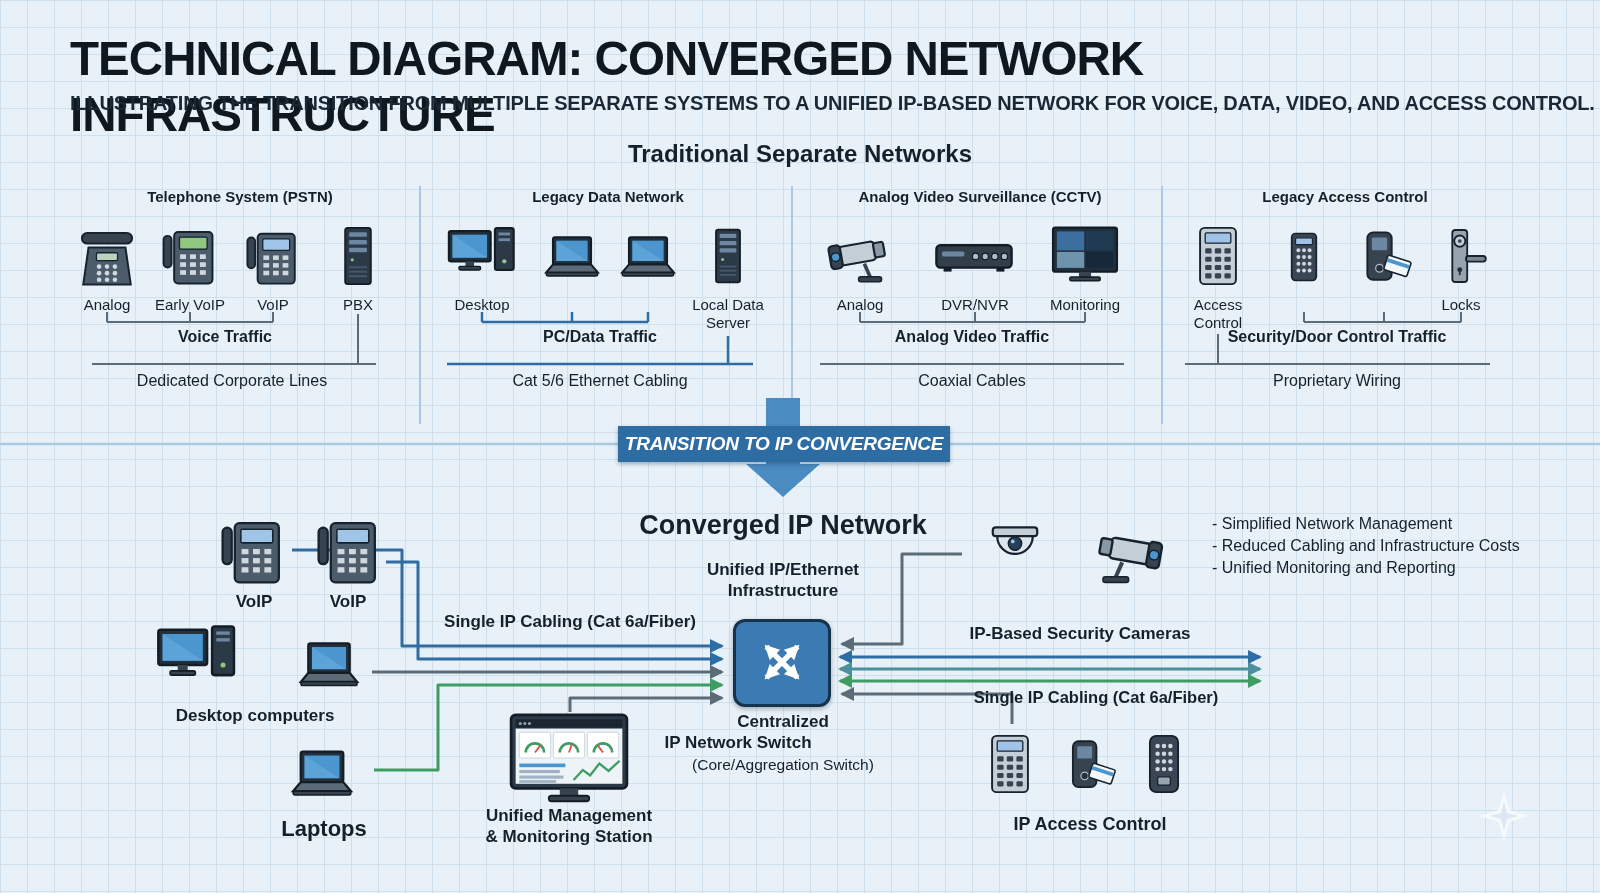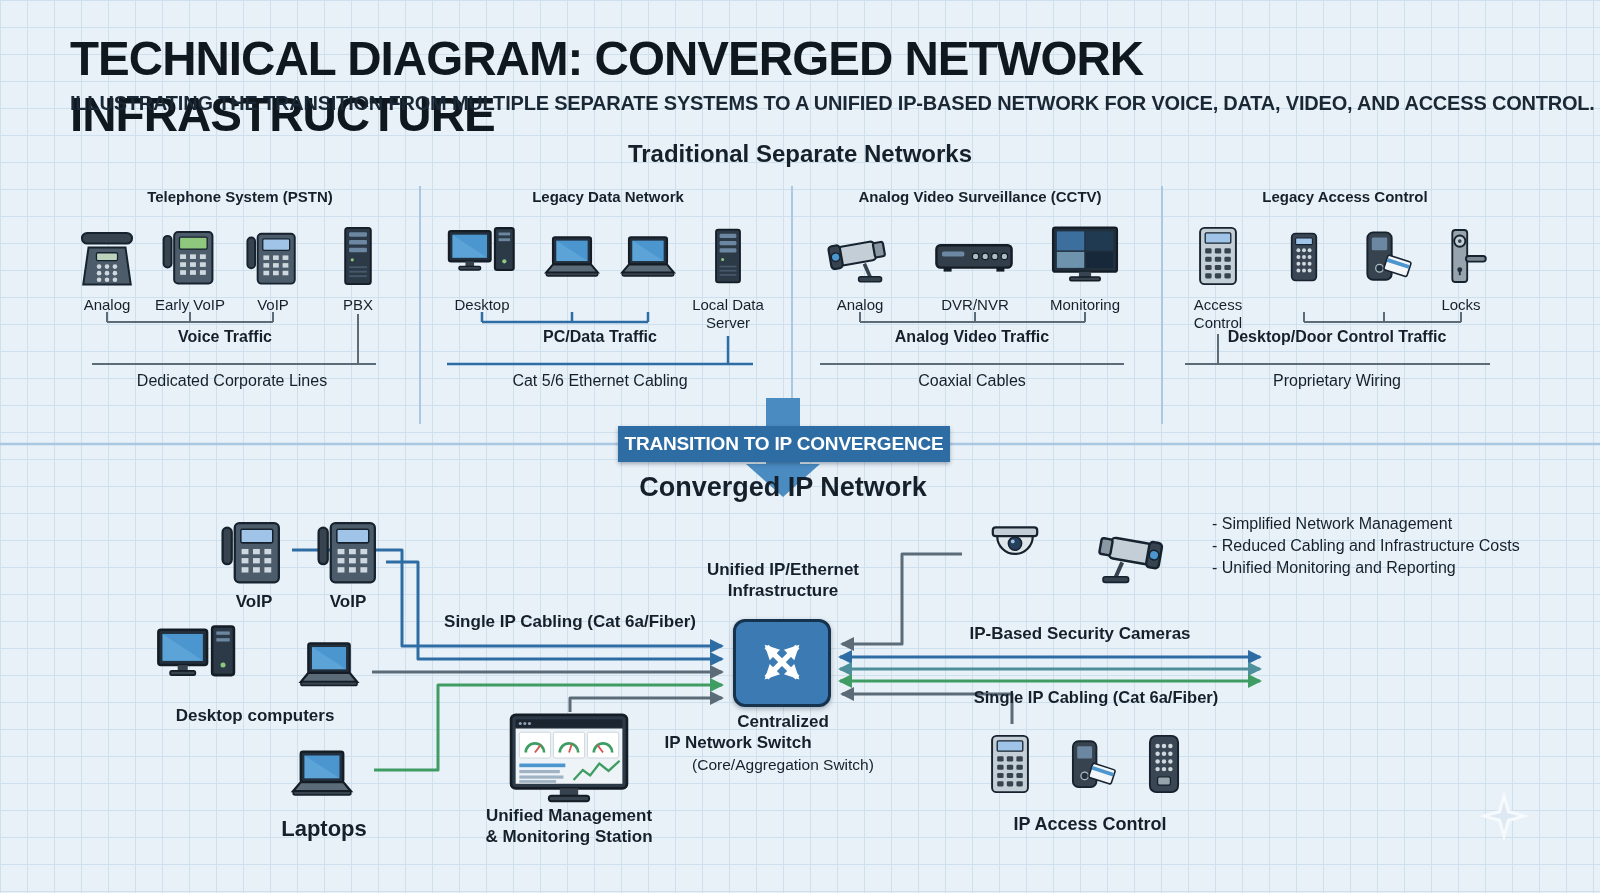--- a/index.html
+++ b/index.html
@@ -24,21 +24,21 @@
             letter-spacing:-.2px;z-index:3;color:#1a2836;}
   .sechead{position:absolute;left:0;right:0;top:140px;text-align:center;font-size:24px;
            font-weight:bold;z-index:3;}
   .coltitle{font-size:15px;font-weight:bold;top:188px;padding-left:16px;}
   .itemlbl{font-size:15px;top:296px;}
   .traffic{font-size:16px;font-weight:bold;top:328px;}
   .cabling{font-size:16px;top:372px;}
   .banner{position:absolute;left:618px;top:426px;width:332px;height:36px;z-index:4;
           background:#2e6da4;color:#fff;font-weight:bold;font-size:19px;
           display:flex;align-items:center;justify-content:center;
-          box-shadow:0 2px 4px rgba(20,40,60,.35);letter-spacing:-.2px;}
+          box-shadow:0 2px 4px rgba(20,40,60,.35);letter-spacing:-.2px;font-style:italic;}
   .ico{position:absolute;z-index:2;}
   .ico svg{width:100%;height:100%;display:block;}
   .switchbox{position:absolute;left:733px;top:619px;width:98px;height:88px;z-index:2;
              background:#3b7ab3;border:3px solid #16334d;border-radius:12px;
              box-shadow:0 2px 5px rgba(20,40,60,.35);box-sizing:border-box;}
   .corp{position:absolute;left:1268px;top:634px;width:196px;height:66px;z-index:3;
         background:#fbfdfe;border:2.5px solid #1c2b38;border-radius:8px;
         display:flex;flex-direction:column;align-items:center;justify-content:center;
         font-weight:bold;font-size:17px;text-align:center;line-height:1.25;
         box-shadow:0 2px 4px rgba(20,40,60,.25);box-sizing:border-box;}
@@ -408,26 +408,26 @@
         <use href="#i-cardreader"></use>
       </svg>
     </div>
   <div class="ico" style="left:1430px;top:216px;width:62px;height:80px">
       <svg viewBox="0 0 100 100">
         <use href="#i-doorlock"></use>
       </svg>
     </div>
   <div class="lbl cw itemlbl" style="left:1218px;width:76px">Access Control</div>
   <div class="lbl c itemlbl" style="left:1461px">Locks</div>
-  <div class="lbl c traffic" style="left:1337px">Desktop/Door Control Traffic</div>
+  <div class="lbl c traffic" style="left:1337px">Security/Door Control Traffic</div>
   <div class="lbl c cabling" style="left:1337px">Proprietary Wiring</div>
 
   <div class="banner">TRANSITION TO IP CONVERGENCE</div>
 
-  <div class="lbl c b" style="left:783px;top:472px;font-size:27px">Converged IP Network</div>
+  <div class="lbl c b" style="left:783px;top:510px;font-size:27px">Converged IP Network</div>
   <div class="benefit" style="top:515px">- Simplified Network Management</div>
   <div class="benefit" style="top:537px">- Reduced Cabling and Infrastructure Costs</div>
   <div class="benefit" style="top:559px">- Unified Monitoring and Reporting</div>
 
   <div class="ico" style="left:214px;top:514px;width:78px;height:76px">
       <svg viewBox="0 0 100 100">
         <use href="#i-phone-voip"></use>
       </svg>
     </div>
   <div class="ico" style="left:310px;top:514px;width:78px;height:76px">

